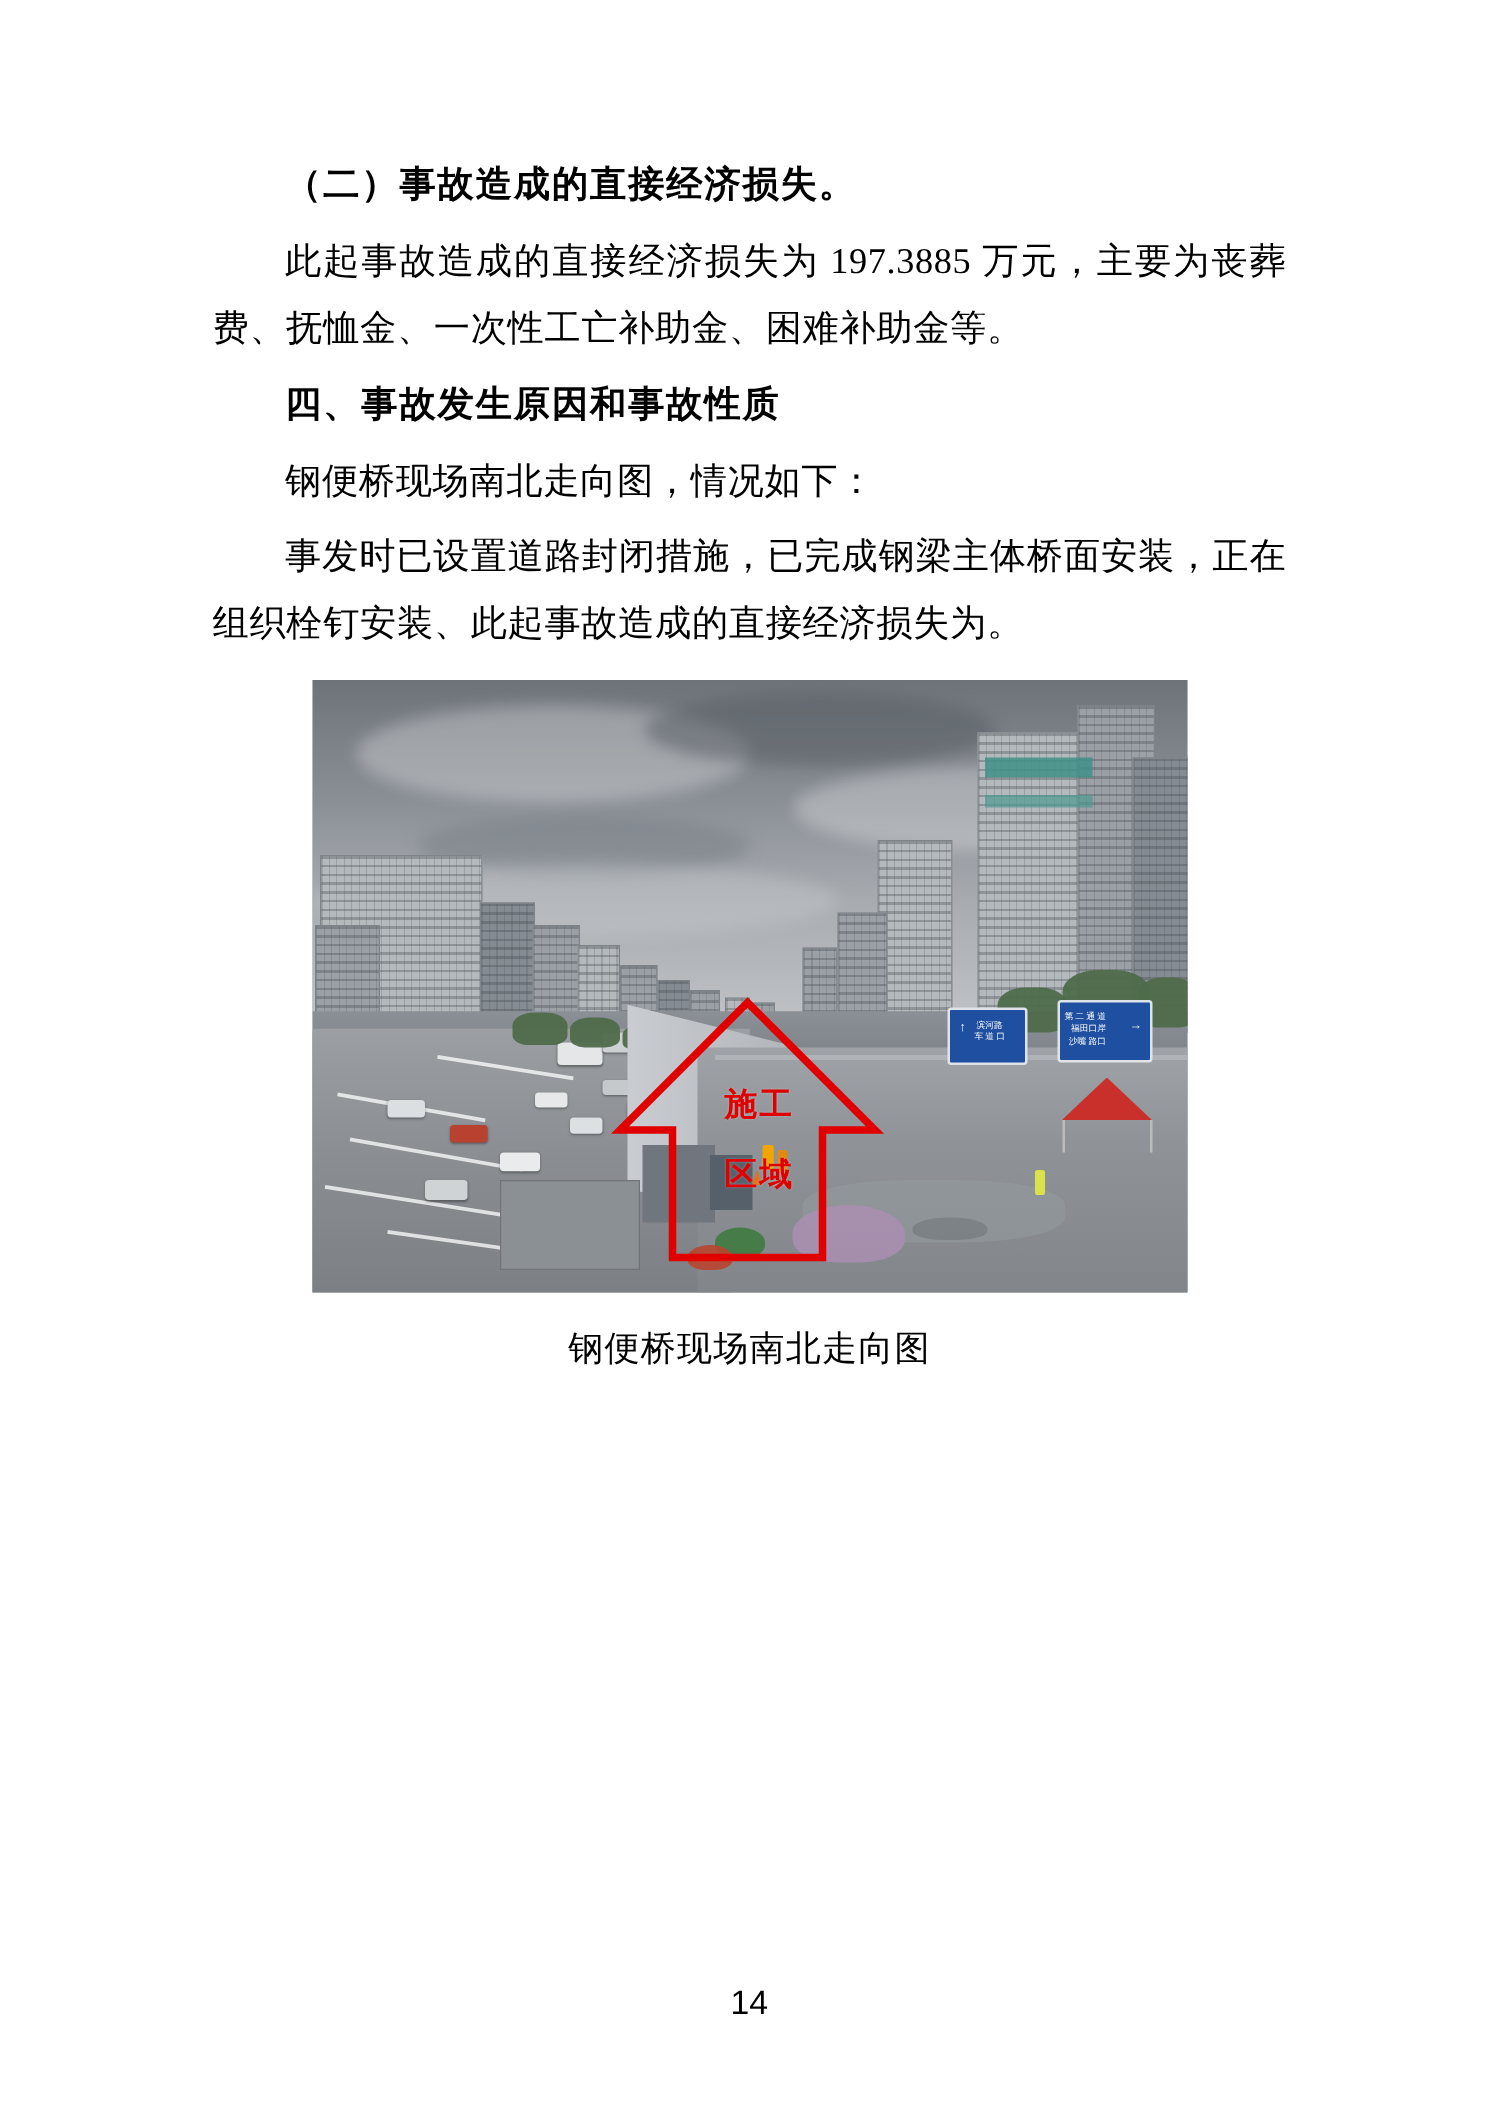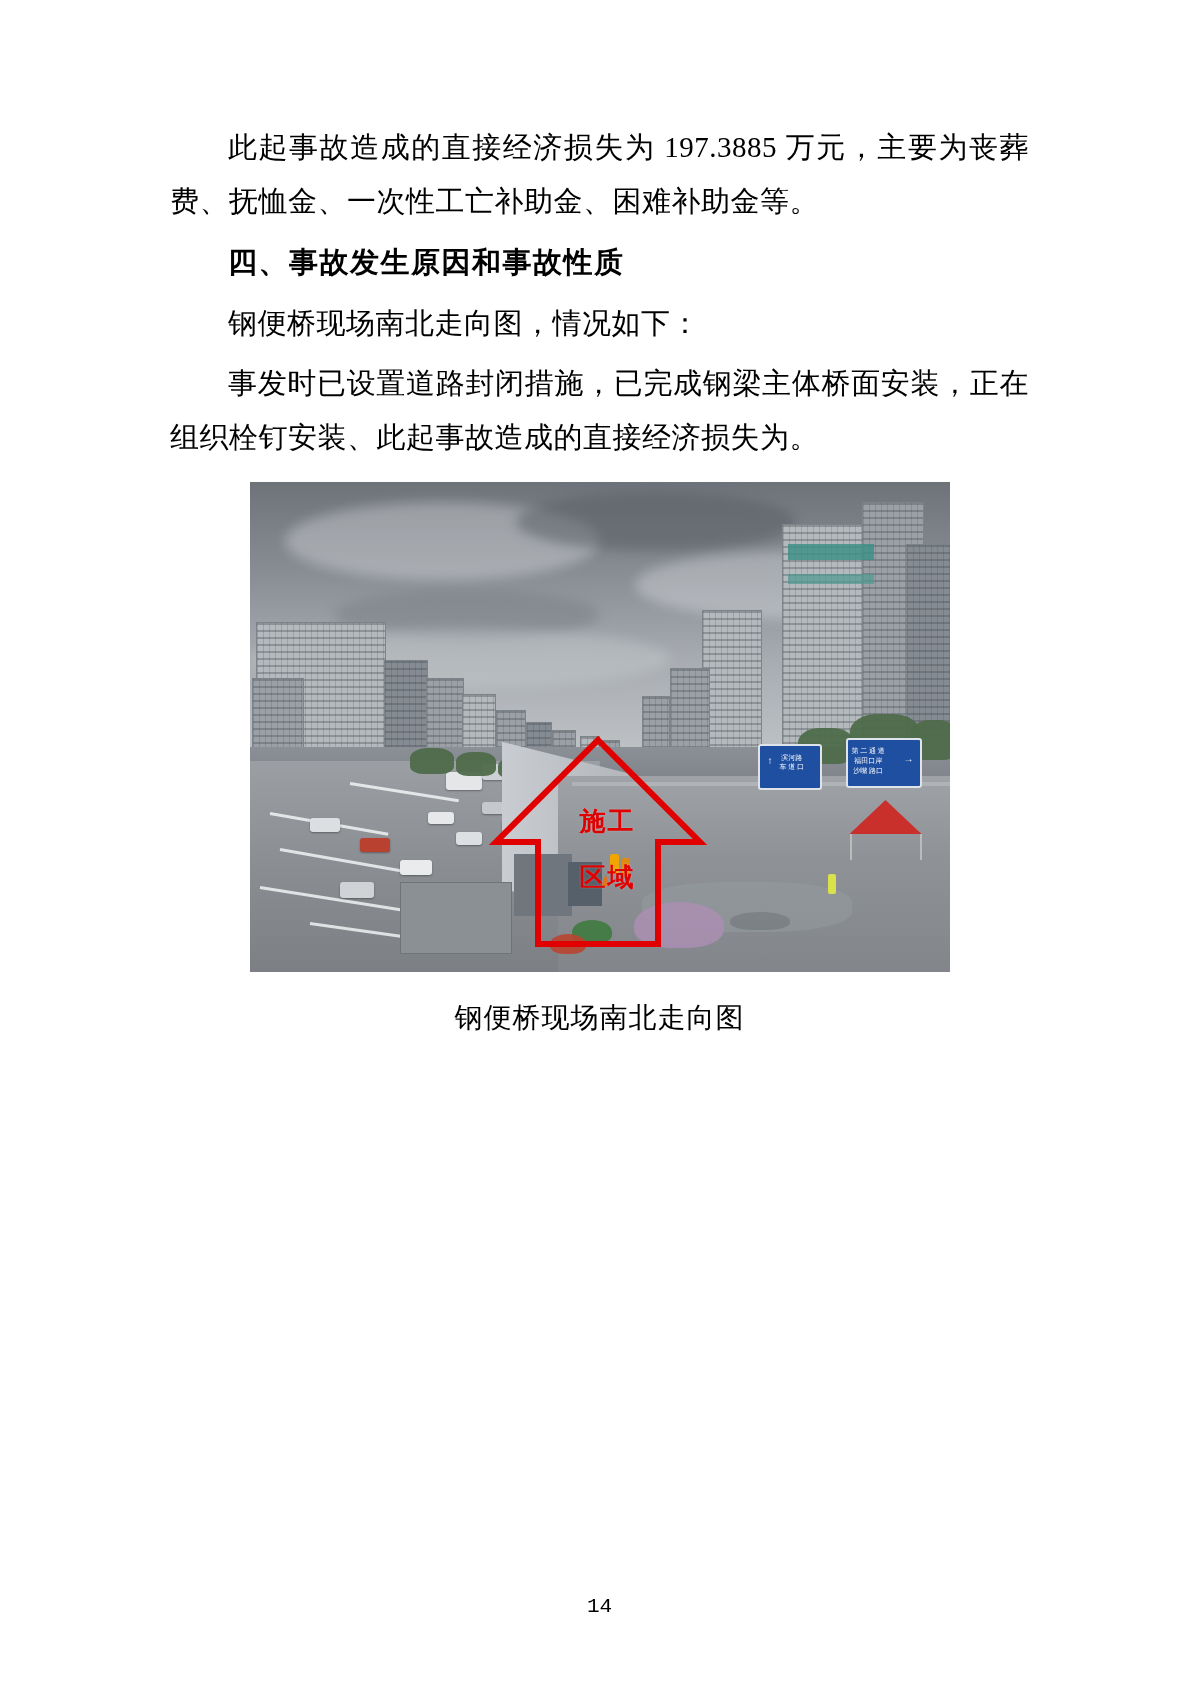--- a/index.html
+++ b/index.html
@@ -175,39 +175,40 @@
     line-height: 52px;
     margin-top: 20px;
     letter-spacing: 1px;
   }
   .page-number {
     position: absolute;
     left: 0;
     right: 0;
     bottom: 78px;
     text-align: center;
-    font-size: 21px;
-    font-family: Liberation Mono, monospace;
+    font-size: 27px;
+    font-family: Liberation Sans, sans-serif;
   }
   .worker {
     position: absolute;
     background: #f0a500;
     border-radius: 2px;
   }
   .debris {
     position: absolute;
     border-radius: 50% 50% 40% 40%;
     opacity: 0.9;
   }
 </style>
 </head>
 <body>
 
 <div class="page">
 
+  <p class="heading">（二）事故造成的直接经济损失。</p>
 
   <p class="para indent">此起事故造成的直接经济损失为 197.3885 万元，主要为丧葬费、抚恤金、一次性工亡补助金、困难补助金等。</p>
 
   <p class="heading">四、事故发生原因和事故性质</p>
 
 
   <p class="para indent">钢便桥现场南北走向图，情况如下：</p>
 
 
   <p class="para indent">事发时已设置道路封闭措施，已完成钢梁主体桥面安装，正在组织栓钉安装、此起事故造成的直接经济损失为。</p>
@@ -276,21 +277,21 @@
 
       <div class="bridge-deck"></div>
       <div style="position:absolute; left:46%; top:300px; width:54%; height:4px; background:#b7babe; opacity:0.7;"></div>
       <div style="position:absolute; left:56%; top:400px; width:30%; height:50px; background:rgba(150,155,160,0.5); border-radius:40%;"></div>
 
       <div class="signboard" style="left:508px; top:262px; width:60px; height:42px;">
         <div class="sign-arrow" style="left:8px; top:10px;">↑</div>
         <div class="sign-arrow" style="left:20px; top:8px; font-size:7px; line-height:9px;">滨河路<br>车 道 口</div>
       </div>
       <div class="signboard" style="left:596px; top:256px; width:72px; height:46px;">
-        <div class="sign-arrow" style="left:4px; top:6px; font-size:7px; line-height:10px;">第 二 通 道<br>福田口岸<br>沙嘴 路口</div>
+        <div class="sign-arrow" style="left:4px; top:6px; font-size:7px; line-height:10px;text-align:right;">第 二 通 道<br>福田口岸<br>沙嘴 路口</div>
         <div class="sign-arrow" style="left:56px; top:14px;">→</div>
       </div>
 
       <div class="tent" style="left:600px; top:318px;"></div>
       <div class="tent-legs" style="left:600px; top:352px;"></div>
 
       <div style="position:absolute; left:150px; top:400px; width:110px; height:70px; background:#8b9095; border:1px solid #6f7479;"></div>
       <div style="position:absolute; left:264px; top:372px; width:58px; height:62px; background:#6f767d;"></div>
       <div style="position:absolute; left:318px; top:380px; width:34px; height:44px; background:#55606a;"></div>
       <div class="worker" style="left:360px; top:372px; width:9px; height:20px;"></div>

